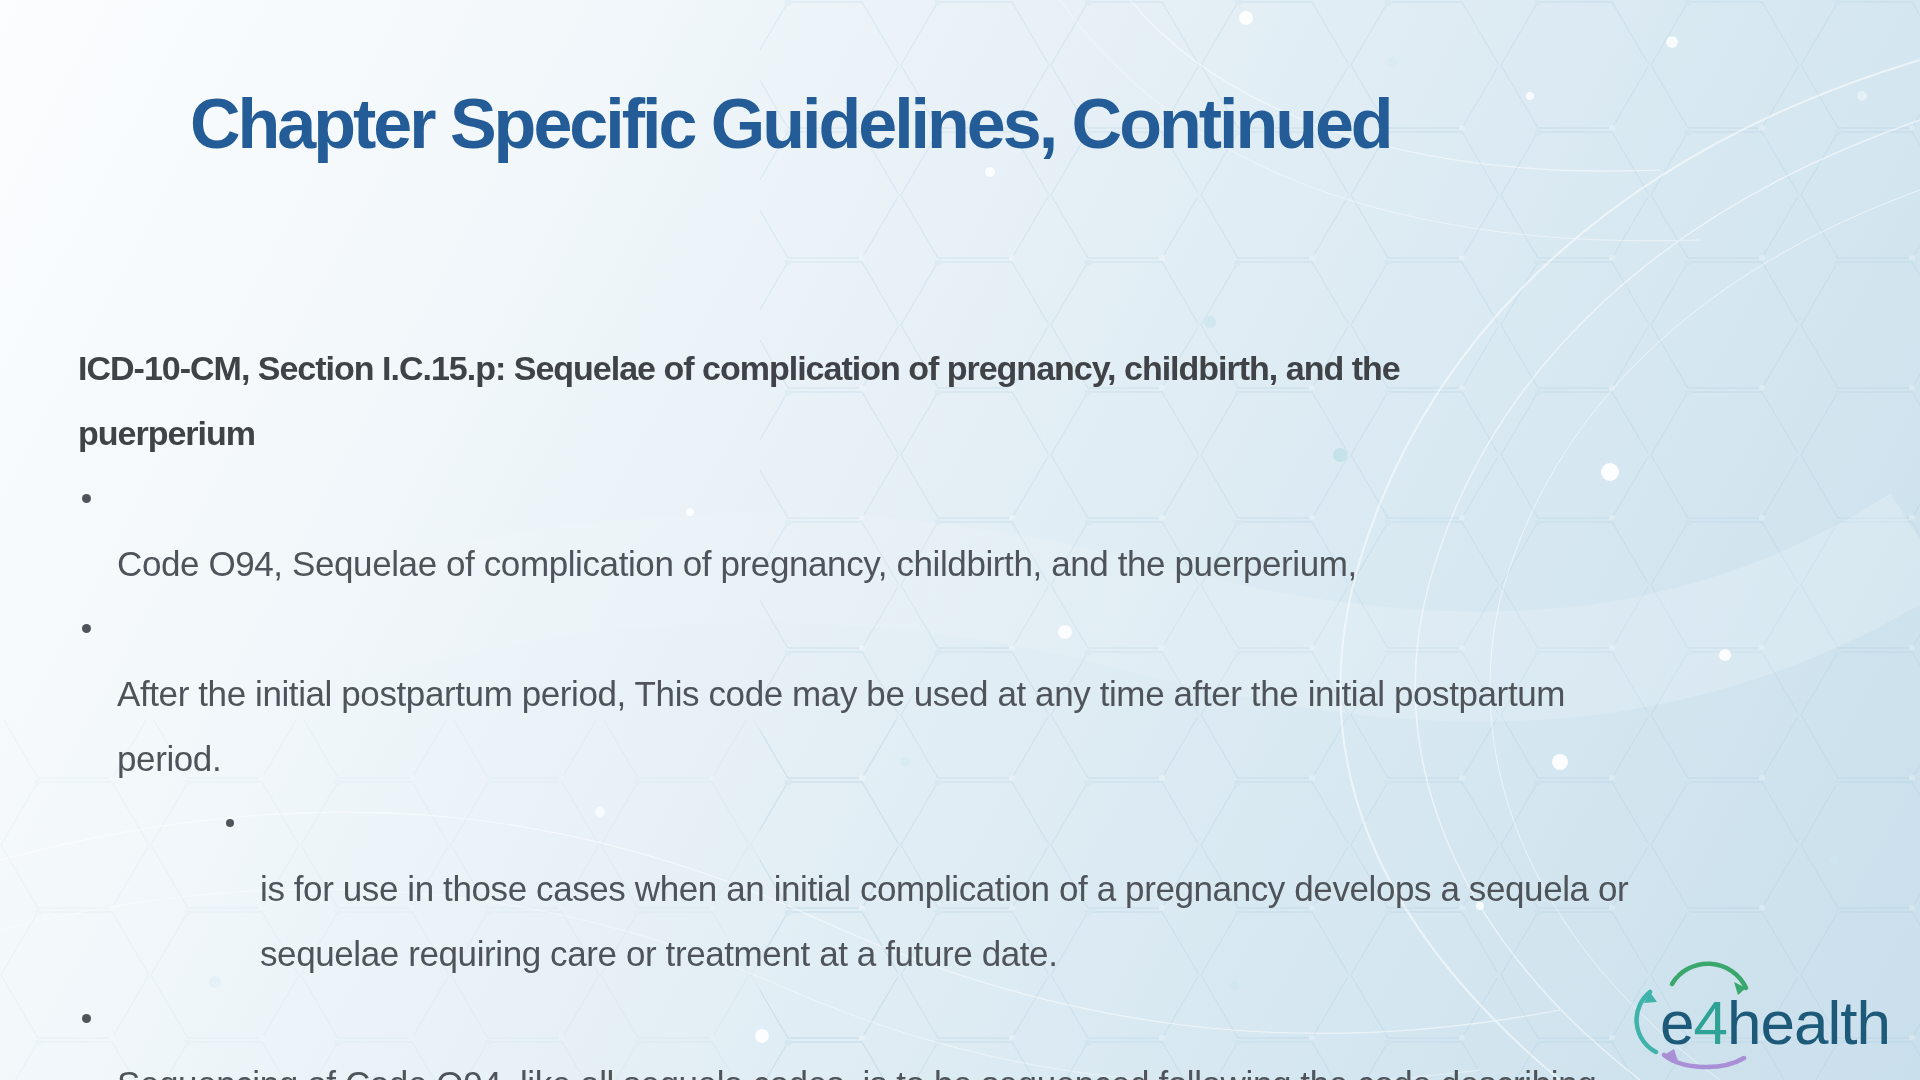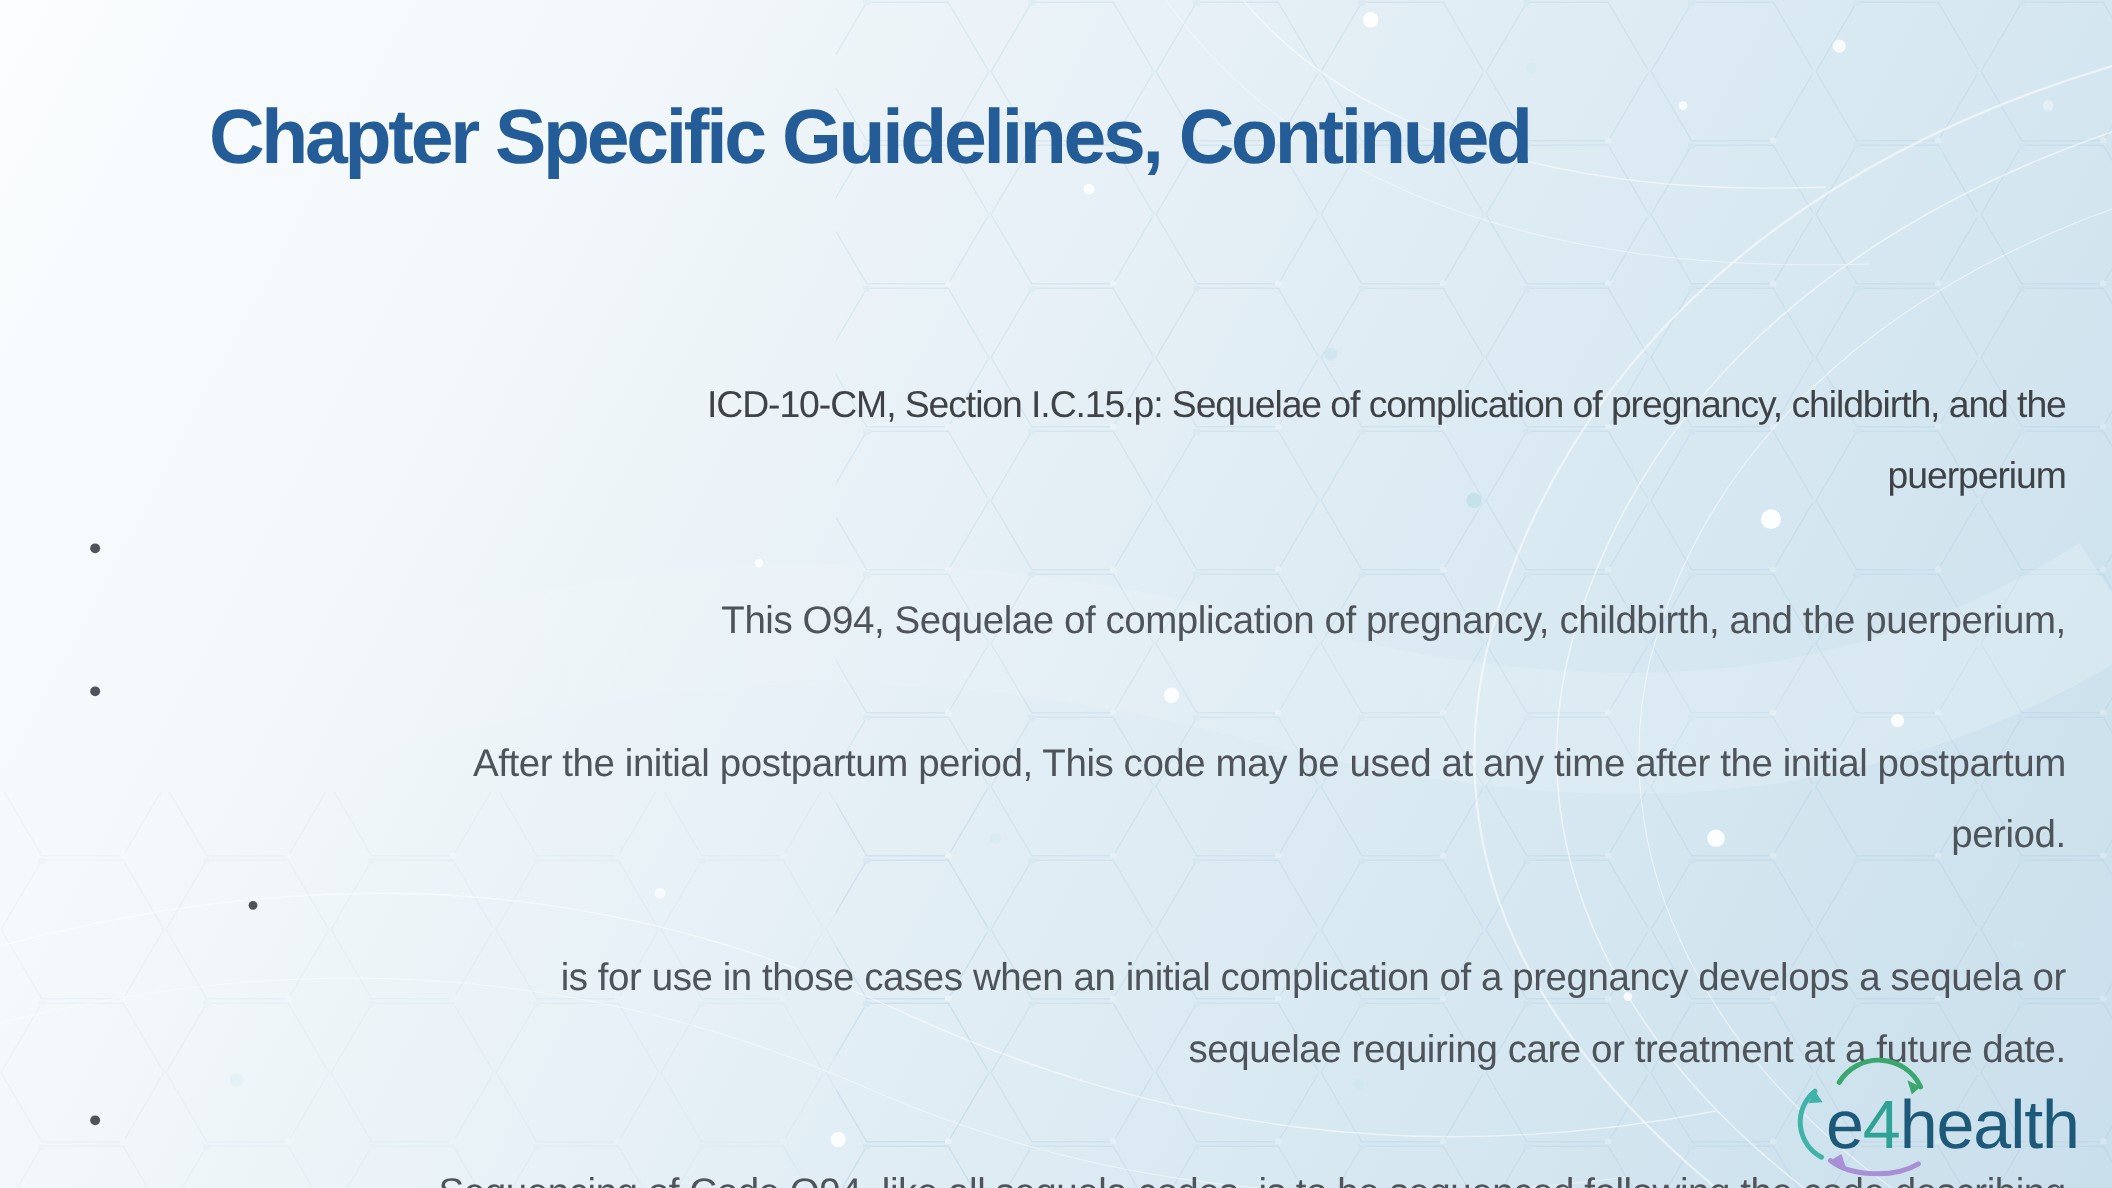--- a/index.html
+++ b/index.html
@@ -2,34 +2,34 @@
 <html><head>
 <meta charset="utf-8">
 <style>
   html,body{margin:0;padding:0;}
   body{
     width:1920px;height:1080px;overflow:hidden;
     font-family:"Liberation Sans","DejaVu Sans",sans-serif;
     background:linear-gradient(118deg,#fbfdfe 0%,#f3f8fb 22%,#e6f0f6 45%,#d9e9f2 68%,#cfe3ee 88%,#cadfec 100%);
     position:relative;
   }
-  .slide{position:absolute;inset:0;text-align:right;}
+  .slide{position:absolute;inset:0;}
   .bg-art{position:absolute;inset:0;pointer-events:none;}
   .page-title{
     position:absolute;left:190px;top:88px;margin:0;
     font-size:70px;font-weight:700;letter-spacing:-3px;
     color:#235C97;line-height:1.05;white-space:nowrap;
   }
   .content-block{
     position:absolute;left:78px;top:336px;width:1800px;
     color:#4E545A;font-size:35px;letter-spacing:-0.4px;line-height:65px;
   }
   .section-heading{
     margin:0;white-space:pre-line;
-    font-weight:400;color:#3F4347;font-size:34px;letter-spacing:-1px;
+    font-weight:700;color:#3F4347;font-size:34px;letter-spacing:-1px;
   }
   .bullet{position:relative;white-space:pre-line;margin:0;}
   .bullet .dot{
     position:absolute;border-radius:50%;background:#4E545A;
     width:9px;height:9px;top:28px;
   }
   .bullet.lvl1{padding-left:39px;}
   .bullet.lvl1 .dot{left:4px;}
   .bullet.lvl2{padding-left:182px;}
   .bullet.lvl2 .dot{left:148px;width:8px;height:8px;}
@@ -97,21 +97,21 @@
     </g>
   </svg>
 
   <h1 class="page-title">Chapter Specific Guidelines, Continued</h1>
 
   <div class="content-block">
     <p class="section-heading">ICD-10-CM, Section I.C.15.p: Sequelae of complication of pregnancy, childbirth, and the
 puerperium</p>
 
     <div class="bullet lvl1">
-      <span class="dot"></span><span>This O94, Sequelae of complication of pregnancy, childbirth, and the puerperium,</span>
+      <span class="dot"></span><span>Code O94, Sequelae of complication of pregnancy, childbirth, and the puerperium,</span>
     </div>
 
     <div class="bullet lvl1">
       <span class="dot"></span><span>After the initial postpartum period, This code may be used at any time after the initial postpartum
 period.</span>
     </div>
 
     <div class="bullet lvl2">
       <span class="dot"></span><span>is for use in those cases when an initial complication of a pregnancy develops a sequela or
 sequelae requiring care or treatment at a future date.</span>

